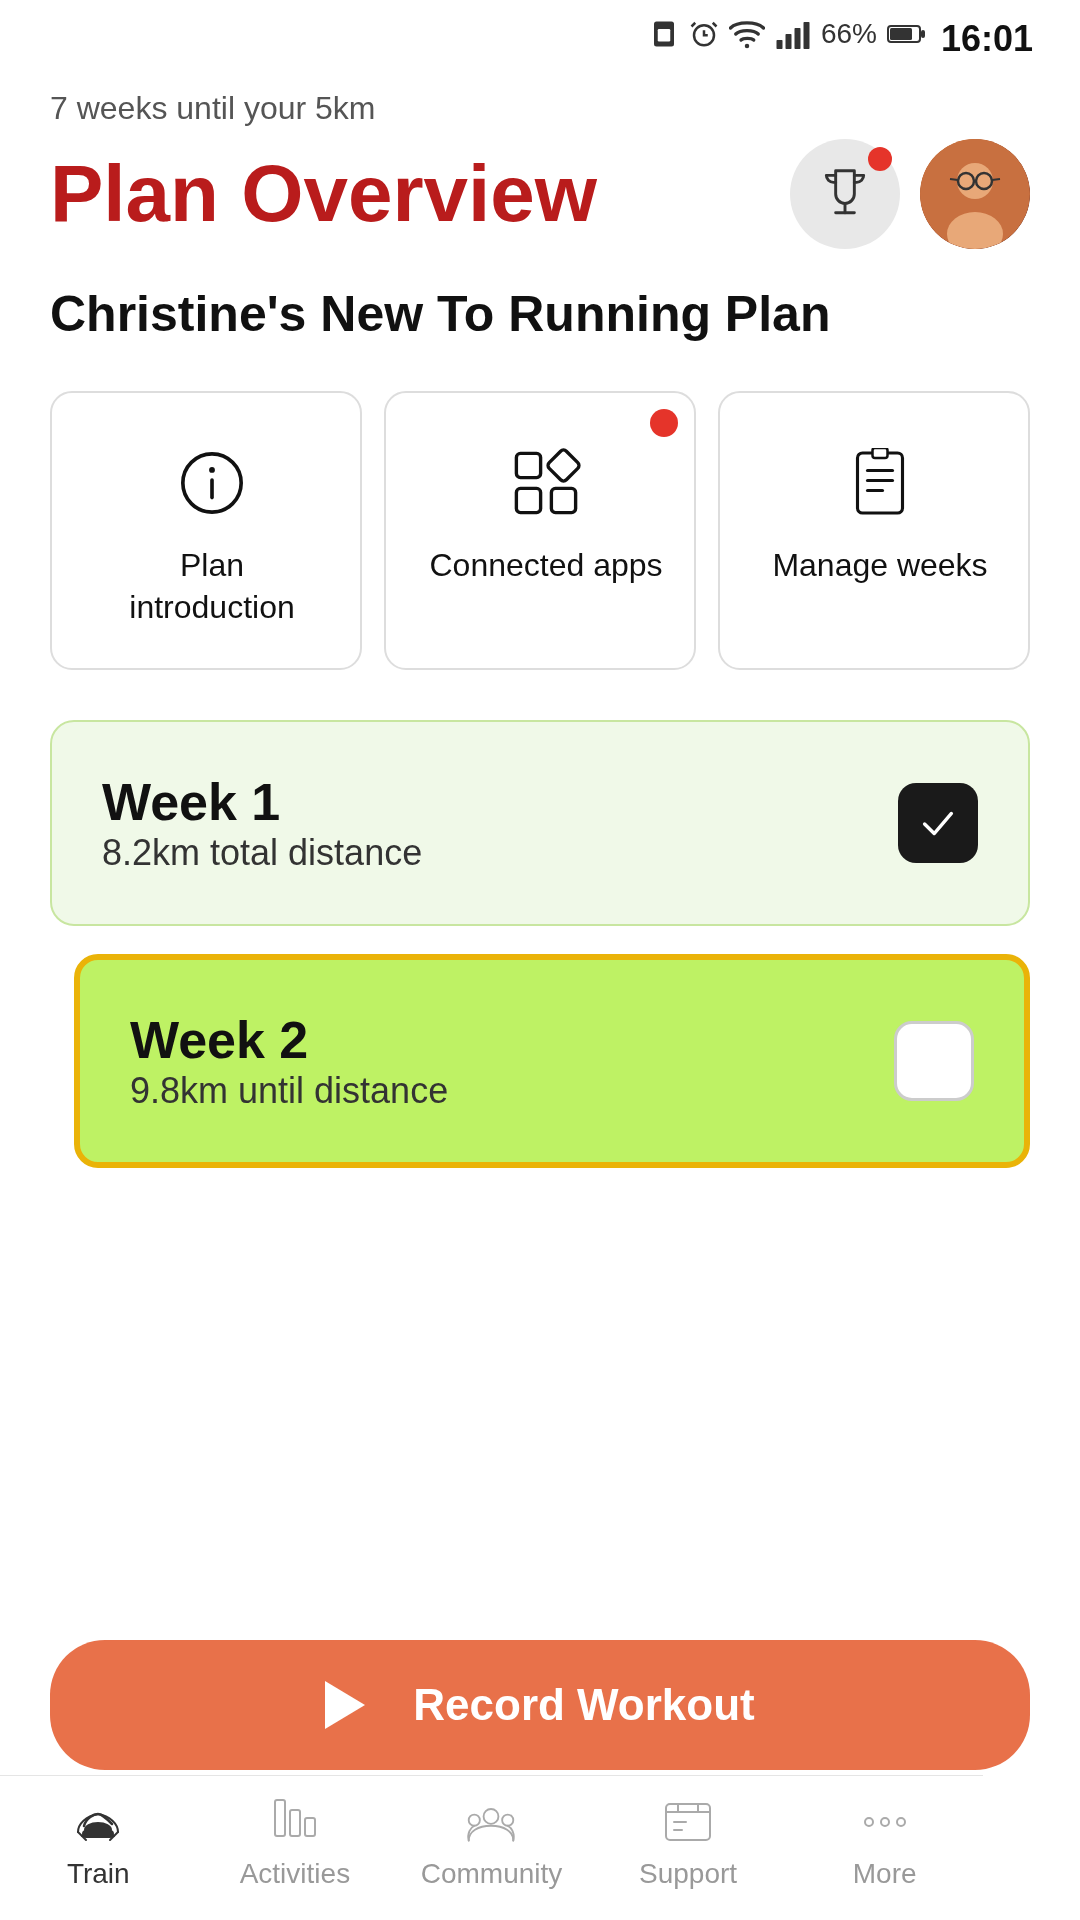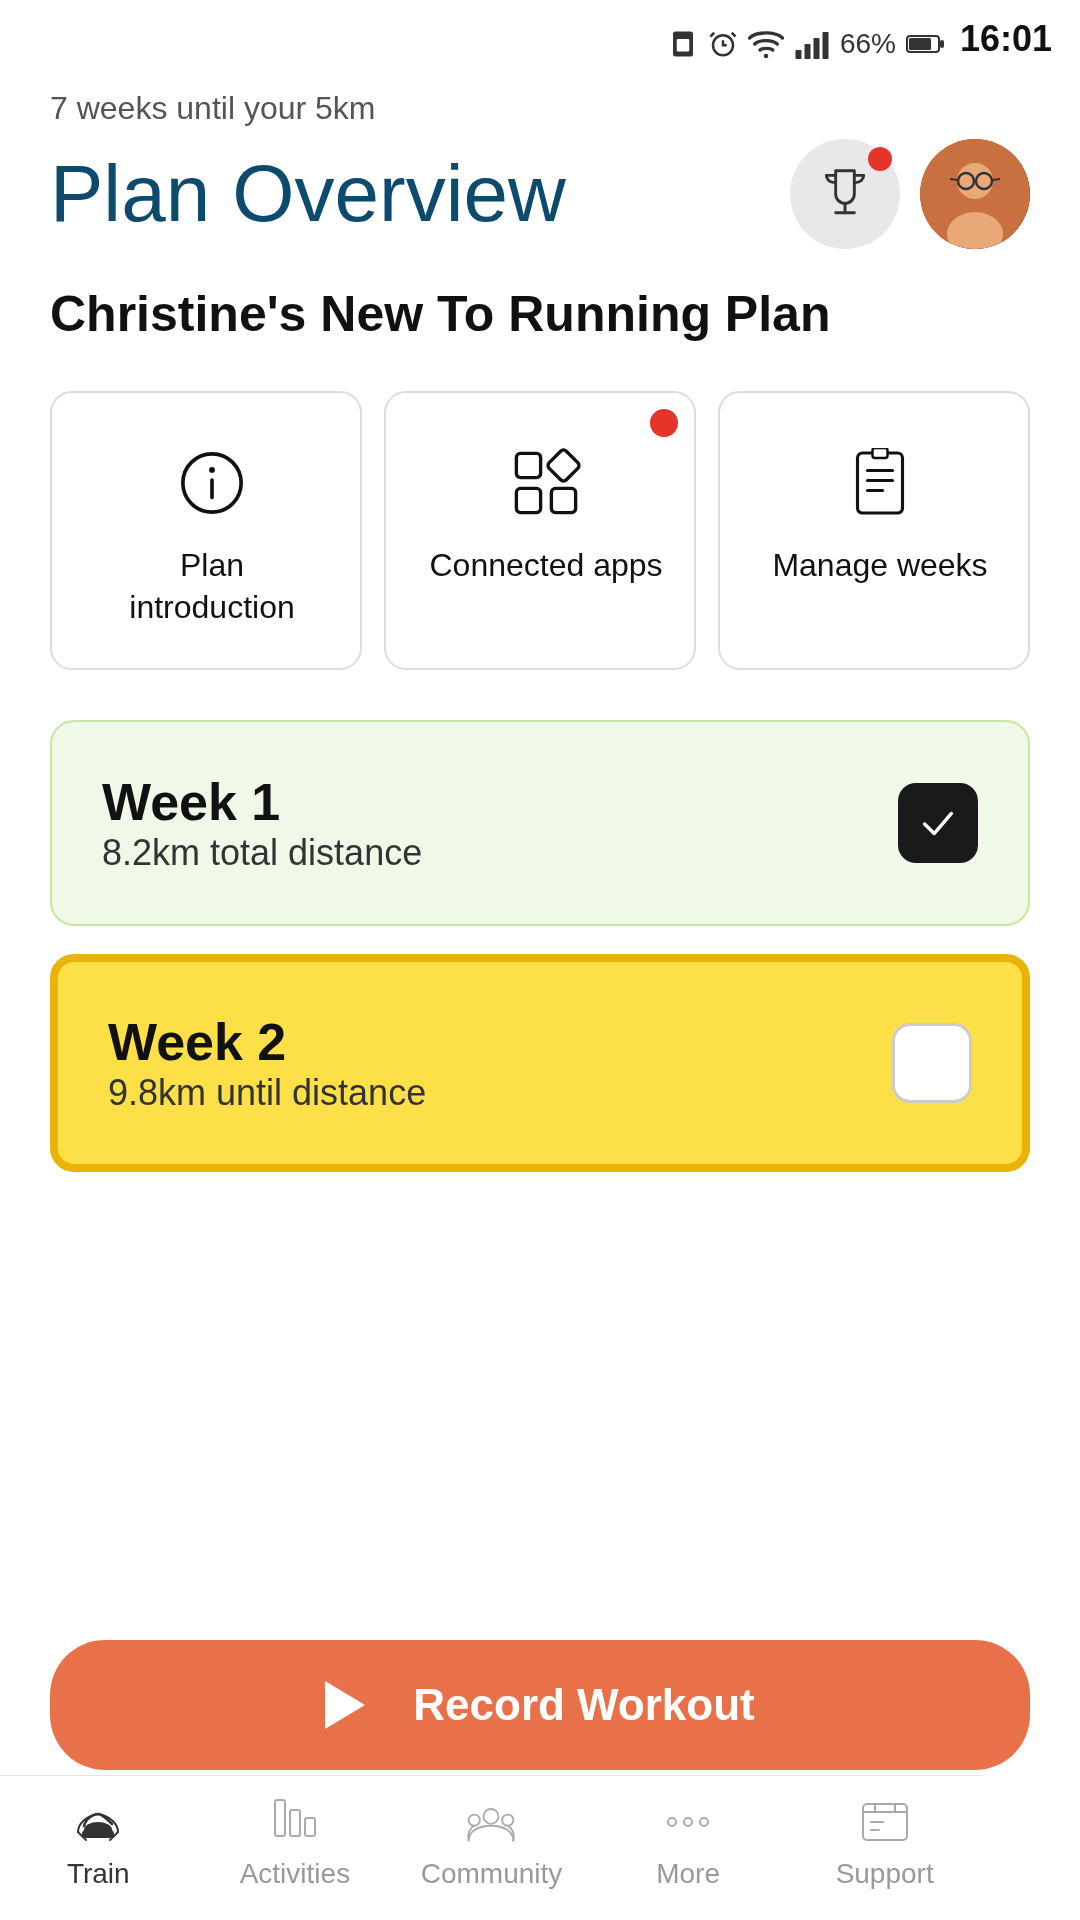--- a/index.html
+++ b/index.html
@@ -10,22 +10,22 @@
       width: 1080px;
       min-height: 1920px;
       overflow-x: hidden;
       position: relative;
     }
 
     
     .status-bar {
       display: flex;
       justify-content: flex-end;
-      align-items: flex-end;
-      padding: 18px 28px 10px 32px;
+      align-items: flex-start;
+      padding: 18px 47px 10px 32px;
       gap: 14px;
       font-size: 28px;
       color: #333;
     }
     .status-icons {
       display: flex;
       align-items: center;
       gap: 10px;
     }
     .status-time {
@@ -51,22 +51,22 @@
 
     .header-row {
       display: flex;
       align-items: center;
       justify-content: space-between;
       margin-bottom: 36px;
     }
 
     .page-title {
       font-size: 80px;
-      font-weight: 400;
-      color: #0c4a6e;
+      font-weight: 700;
+      color: #b91c1c;
       line-height: 1.1;
     }
 
     .header-icons {
       display: flex;
       align-items: center;
       gap: 20px;
     }
 
     .trophy-btn {
@@ -189,22 +189,23 @@
       align-items: center;
       justify-content: space-between;
     }
 
     .week-card.completed {
       background: #f0f9e8;
       border: 2px solid #c8e6a0;
     }
 
     .week-card.current {
-      background: #fde047;
-      border: 8px solid #eab308;
+      background: #bef264;
+      border: 6px solid #eab308;
+      margin-left: 24px;
     }
 
     .week-info {
       display: flex;
       flex-direction: column;
     }
 
     .week-title {
       font-size: 52px;
       font-weight: 800;
@@ -512,32 +513,32 @@
       <circle cx="10" cy="24" r="6"></circle>
       <circle cx="46" cy="24" r="6"></circle>
       <path d="M4 46 C4 36 14 30 28 30 C42 30 52 36 52 46"></path>
       <path d="M4 46 C2 38 6 32 10 30"></path>
       <path d="M52 46 C54 38 50 32 46 30"></path>
     </svg>
     <span class="nav-label">Community</span>
   </div>
 
   <div class="nav-item">
-    <svg viewBox="0 0 52 52" stroke="#aaa" fill="#aaa">
-      <circle cx="10" cy="26" r="4"></circle>
-      <circle cx="26" cy="26" r="4"></circle>
-      <circle cx="42" cy="26" r="4"></circle>
-    </svg>
-    <span class="nav-label">More</span>
-  </div>
-
-  <div class="nav-item">
     <svg viewBox="0 0 52 52" stroke="#aaa" fill="none" stroke-linecap="round" stroke-linejoin="round">
       <rect x="4" y="8" width="44" height="36" rx="4"></rect>
       <line x1="4" y1="16" x2="48" y2="16"></line>
       <line x1="16" y1="8" x2="16" y2="16"></line>
       <line x1="36" y1="8" x2="36" y2="16"></line>
       <path d="M12 26 h12 M12 34 h8"></path>
     </svg>
     <span class="nav-label">Support</span>
   </div>
 
+  <div class="nav-item">
+    <svg viewBox="0 0 52 52" stroke="#aaa" fill="#aaa">
+      <circle cx="10" cy="26" r="4"></circle>
+      <circle cx="26" cy="26" r="4"></circle>
+      <circle cx="42" cy="26" r="4"></circle>
+    </svg>
+    <span class="nav-label">More</span>
+  </div>
+
 </nav>
 
 </body></html>

